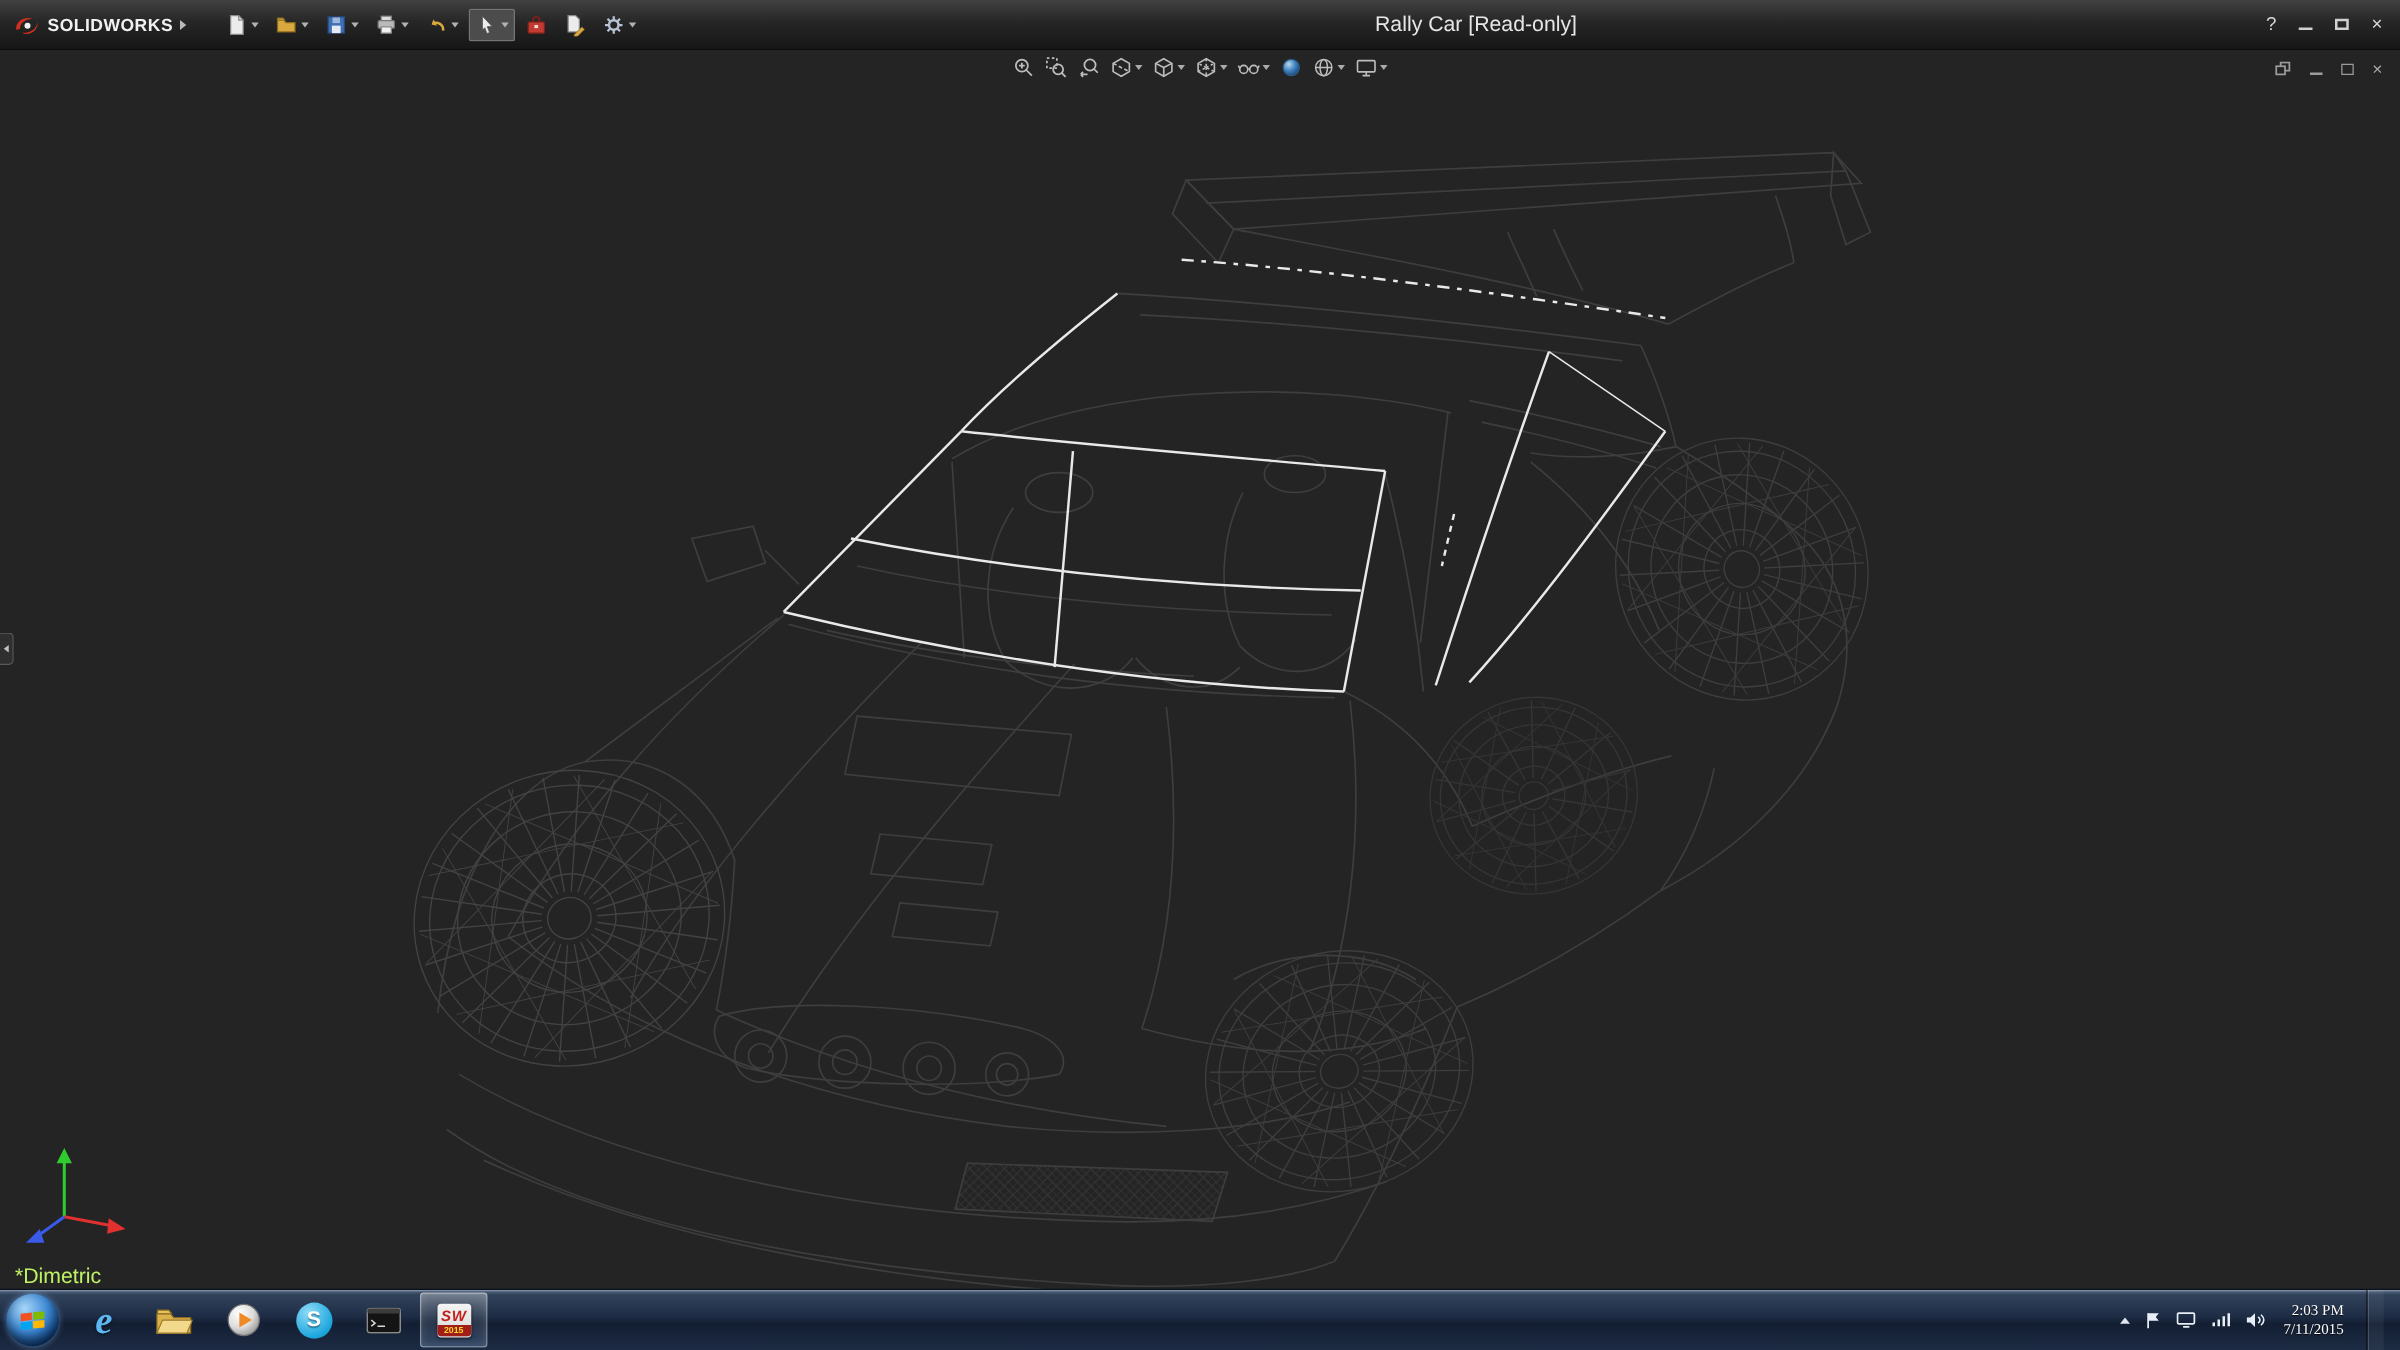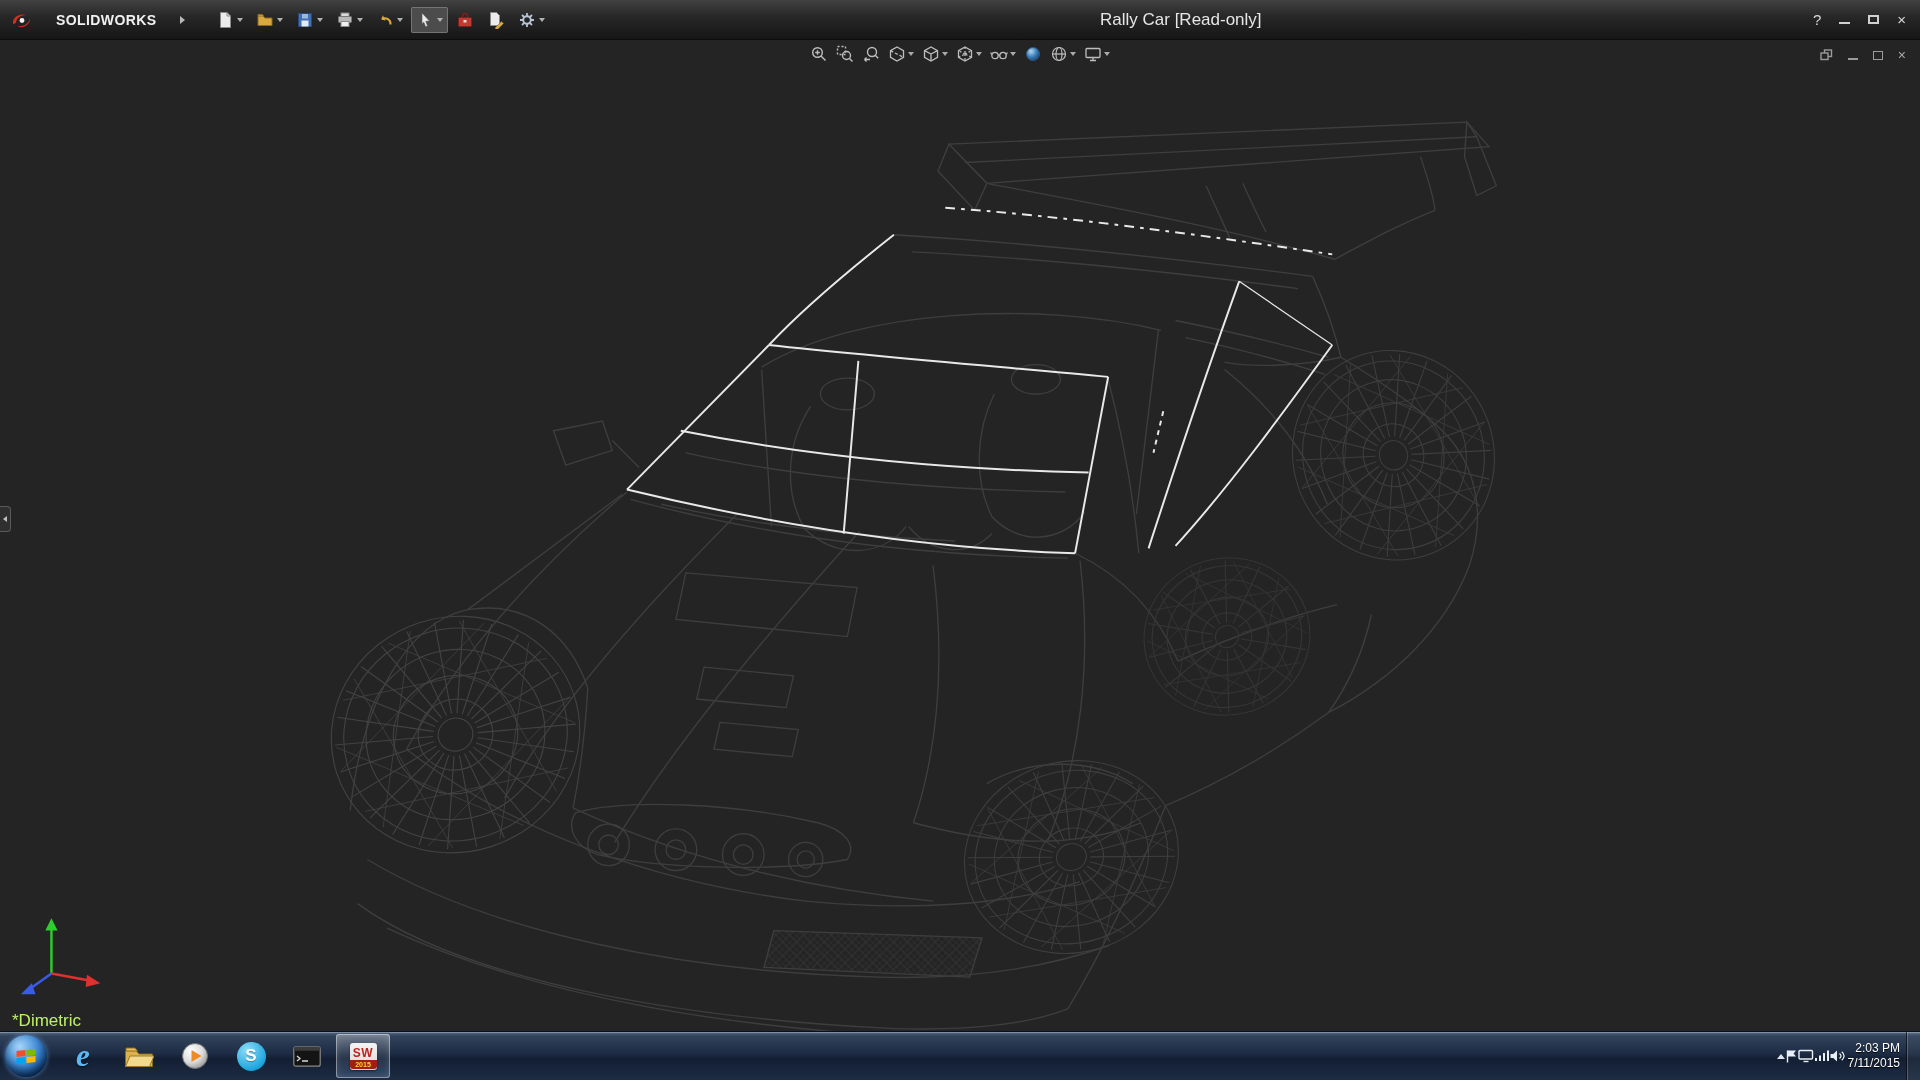--- a/index.html
+++ b/index.html
@@ -4,21 +4,21 @@
 <style>
   * { margin:0; padding:0; box-sizing:border-box; }
   html,body { width:1920px; height:1080px; overflow:hidden; background:#000;
               font-family:"Liberation Sans", sans-serif; }
   .screen { position:relative; width:1920px; height:1080px; background:#242424; overflow:hidden; }
 
   
   .titlebar { position:absolute; top:0; left:0; right:0; height:40px;
     background:linear-gradient(#414141,#262626 45%,#161616);
     display:flex; align-items:center; z-index:6; border-bottom:1px solid #0c0c0c; }
-  .logo { display:flex; align-items:center; gap:22px; padding:0 10px; }
+  .logo { display:flex; align-items:center; gap:4px; padding:0 10px; }
   .logo-text { font-weight:bold; font-size:14px; color:#f1f1f1; letter-spacing:.4px; }
   .caret-right { width:0; height:0; border-left:5px solid #b9b9b9;
     border-top:4px solid transparent; border-bottom:4px solid transparent; margin-left:2px; }
   .main-toolbar { display:flex; align-items:center; margin-left:16px; gap:3px; }
   .tb-btn { display:flex; align-items:center; gap:3px; padding:4px 5px; border-radius:2px; }
   .tb-btn.active { background:#4c4c4c; box-shadow:inset 0 0 0 1px #757575; }
   .caret-down { width:0; height:0; border-top:4px solid #b2b2b2;
     border-left:3.5px solid transparent; border-right:3.5px solid transparent; }
   .win-title { position:absolute; left:61.5%; transform:translateX(-50%);
     color:#e6e6e6; font-size:17px; white-space:nowrap; }
@@ -65,25 +65,25 @@
     box-shadow:inset 0 0 0 1px rgba(255,255,255,.38), inset 0 0 9px rgba(255,255,255,.18); }
   .ie-e { color:#5db8f2; font-size:31px; font-weight:bold; font-style:italic;
     font-family:"Liberation Serif", serif; text-shadow:0 1px 2px rgba(0,0,0,.6); }
   .skype { width:29px; height:29px; border-radius:50%;
     background:radial-gradient(circle at 35% 28%,#8fdcf8,#1da6dd 70%,#0f81b3);
     color:#fff; font-weight:bold; font-size:17px; display:flex; align-items:center; justify-content:center;
     text-shadow:0 1px 1px rgba(0,0,0,.35); }
   .sw-ico { position:relative; width:27px; height:27px; border-radius:3px;
     background:linear-gradient(#f4f4f4,#d8d8d8); box-shadow:0 1px 2px rgba(0,0,0,.5);
     display:flex; align-items:center; justify-content:center; }
-  .sw-letters { color:#c0231f; font-weight:bold; font-size:12px; letter-spacing:.5px; margin-top:-6px; }
+  .sw-letters { color:#c0231f; font-weight:bold; font-size:12px; letter-spacing:.5px; margin-top:-6px;font-style:italic; }
   .sw-year { position:absolute; bottom:1px; left:0; right:0; text-align:center;
     background:#a01d18; color:#ffd92b; font-size:7px; font-weight:bold; line-height:9px;
     border-radius:0 0 3px 3px; }
-  .tray { margin-left:auto; display:flex; align-items:center; height:100%; padding-right:0; }
+  .tray { margin-left:auto; display:flex; align-items:center; gap:12px; height:100%; padding-right:13px;font-family:Liberation Serif, serif; }
   .tray-arrow { width:0; height:0; border-bottom:5px solid #dfe6ee;
     border-left:4px solid transparent; border-right:4px solid transparent; }
   .clock { color:#fff; font-size:12px; text-align:right; line-height:15px;
     padding:0 6px 0 2px; text-shadow:0 1px 1px #000; }
   .show-desktop { width:14px; height:100%; border-left:1px solid rgba(0,0,0,.65);
     box-shadow:inset 1px 0 0 rgba(255,255,255,.22); background:rgba(255,255,255,.05); }
 </style>
 </head>
 <body>
 

